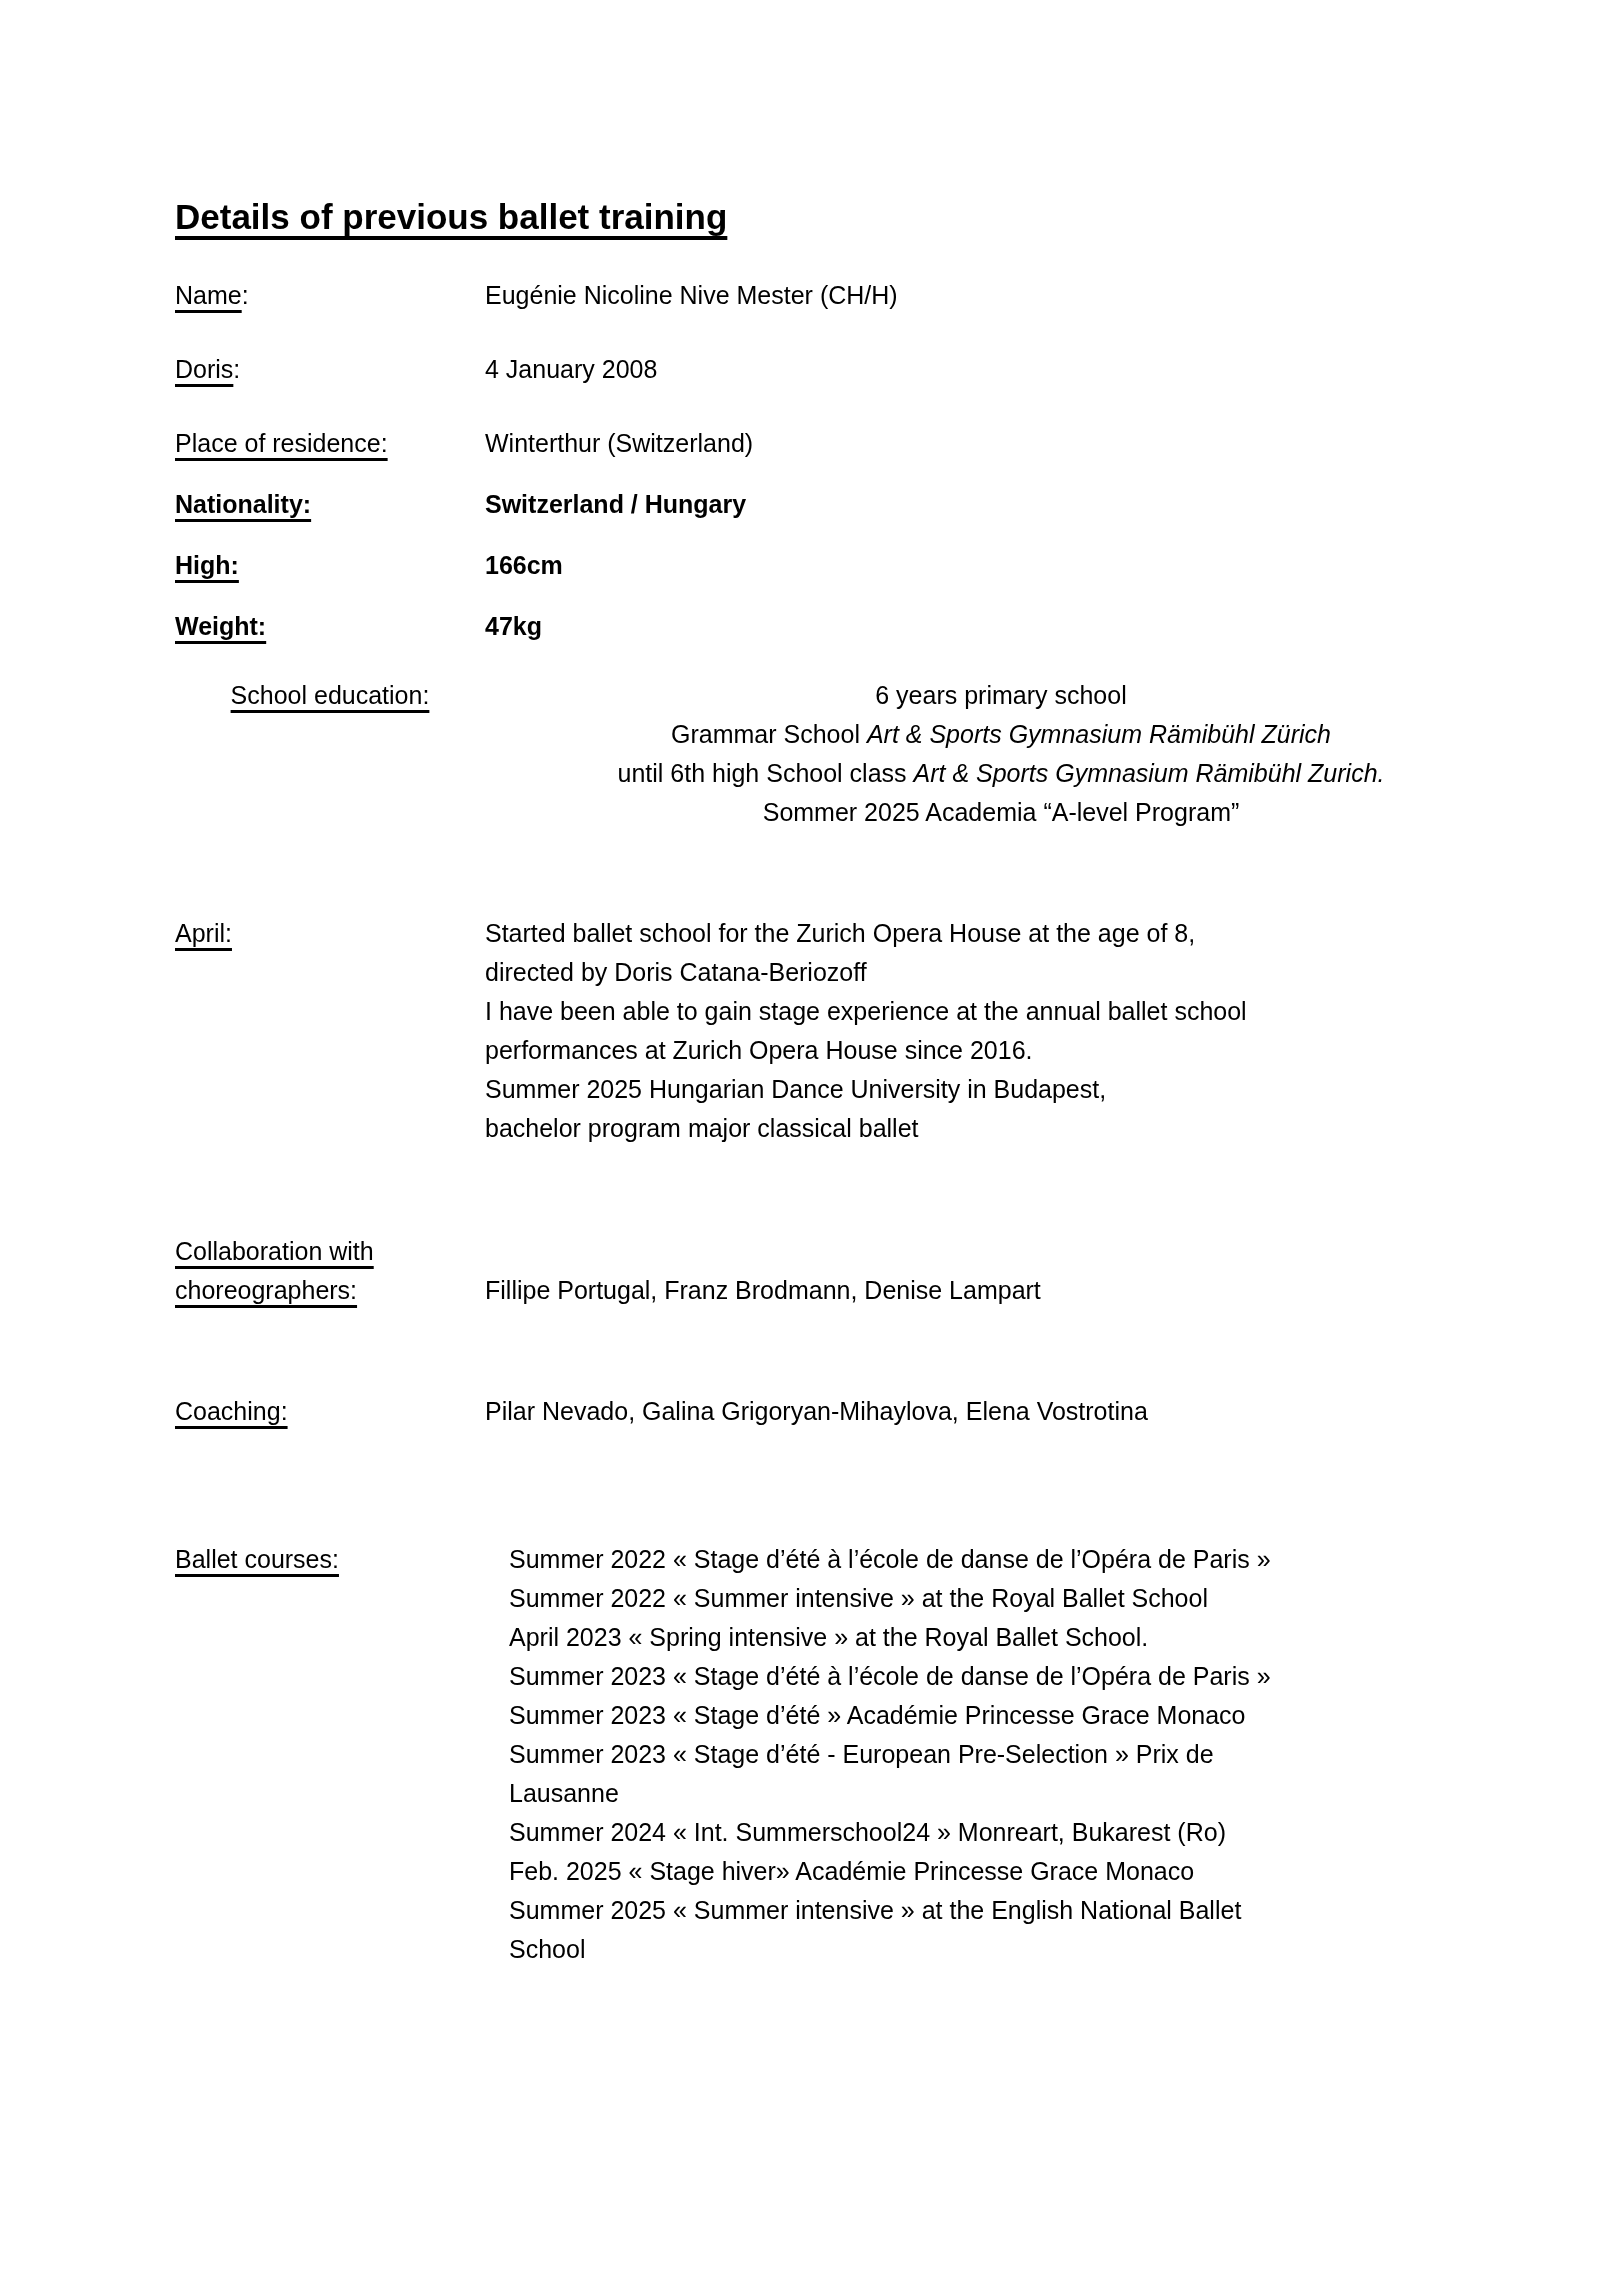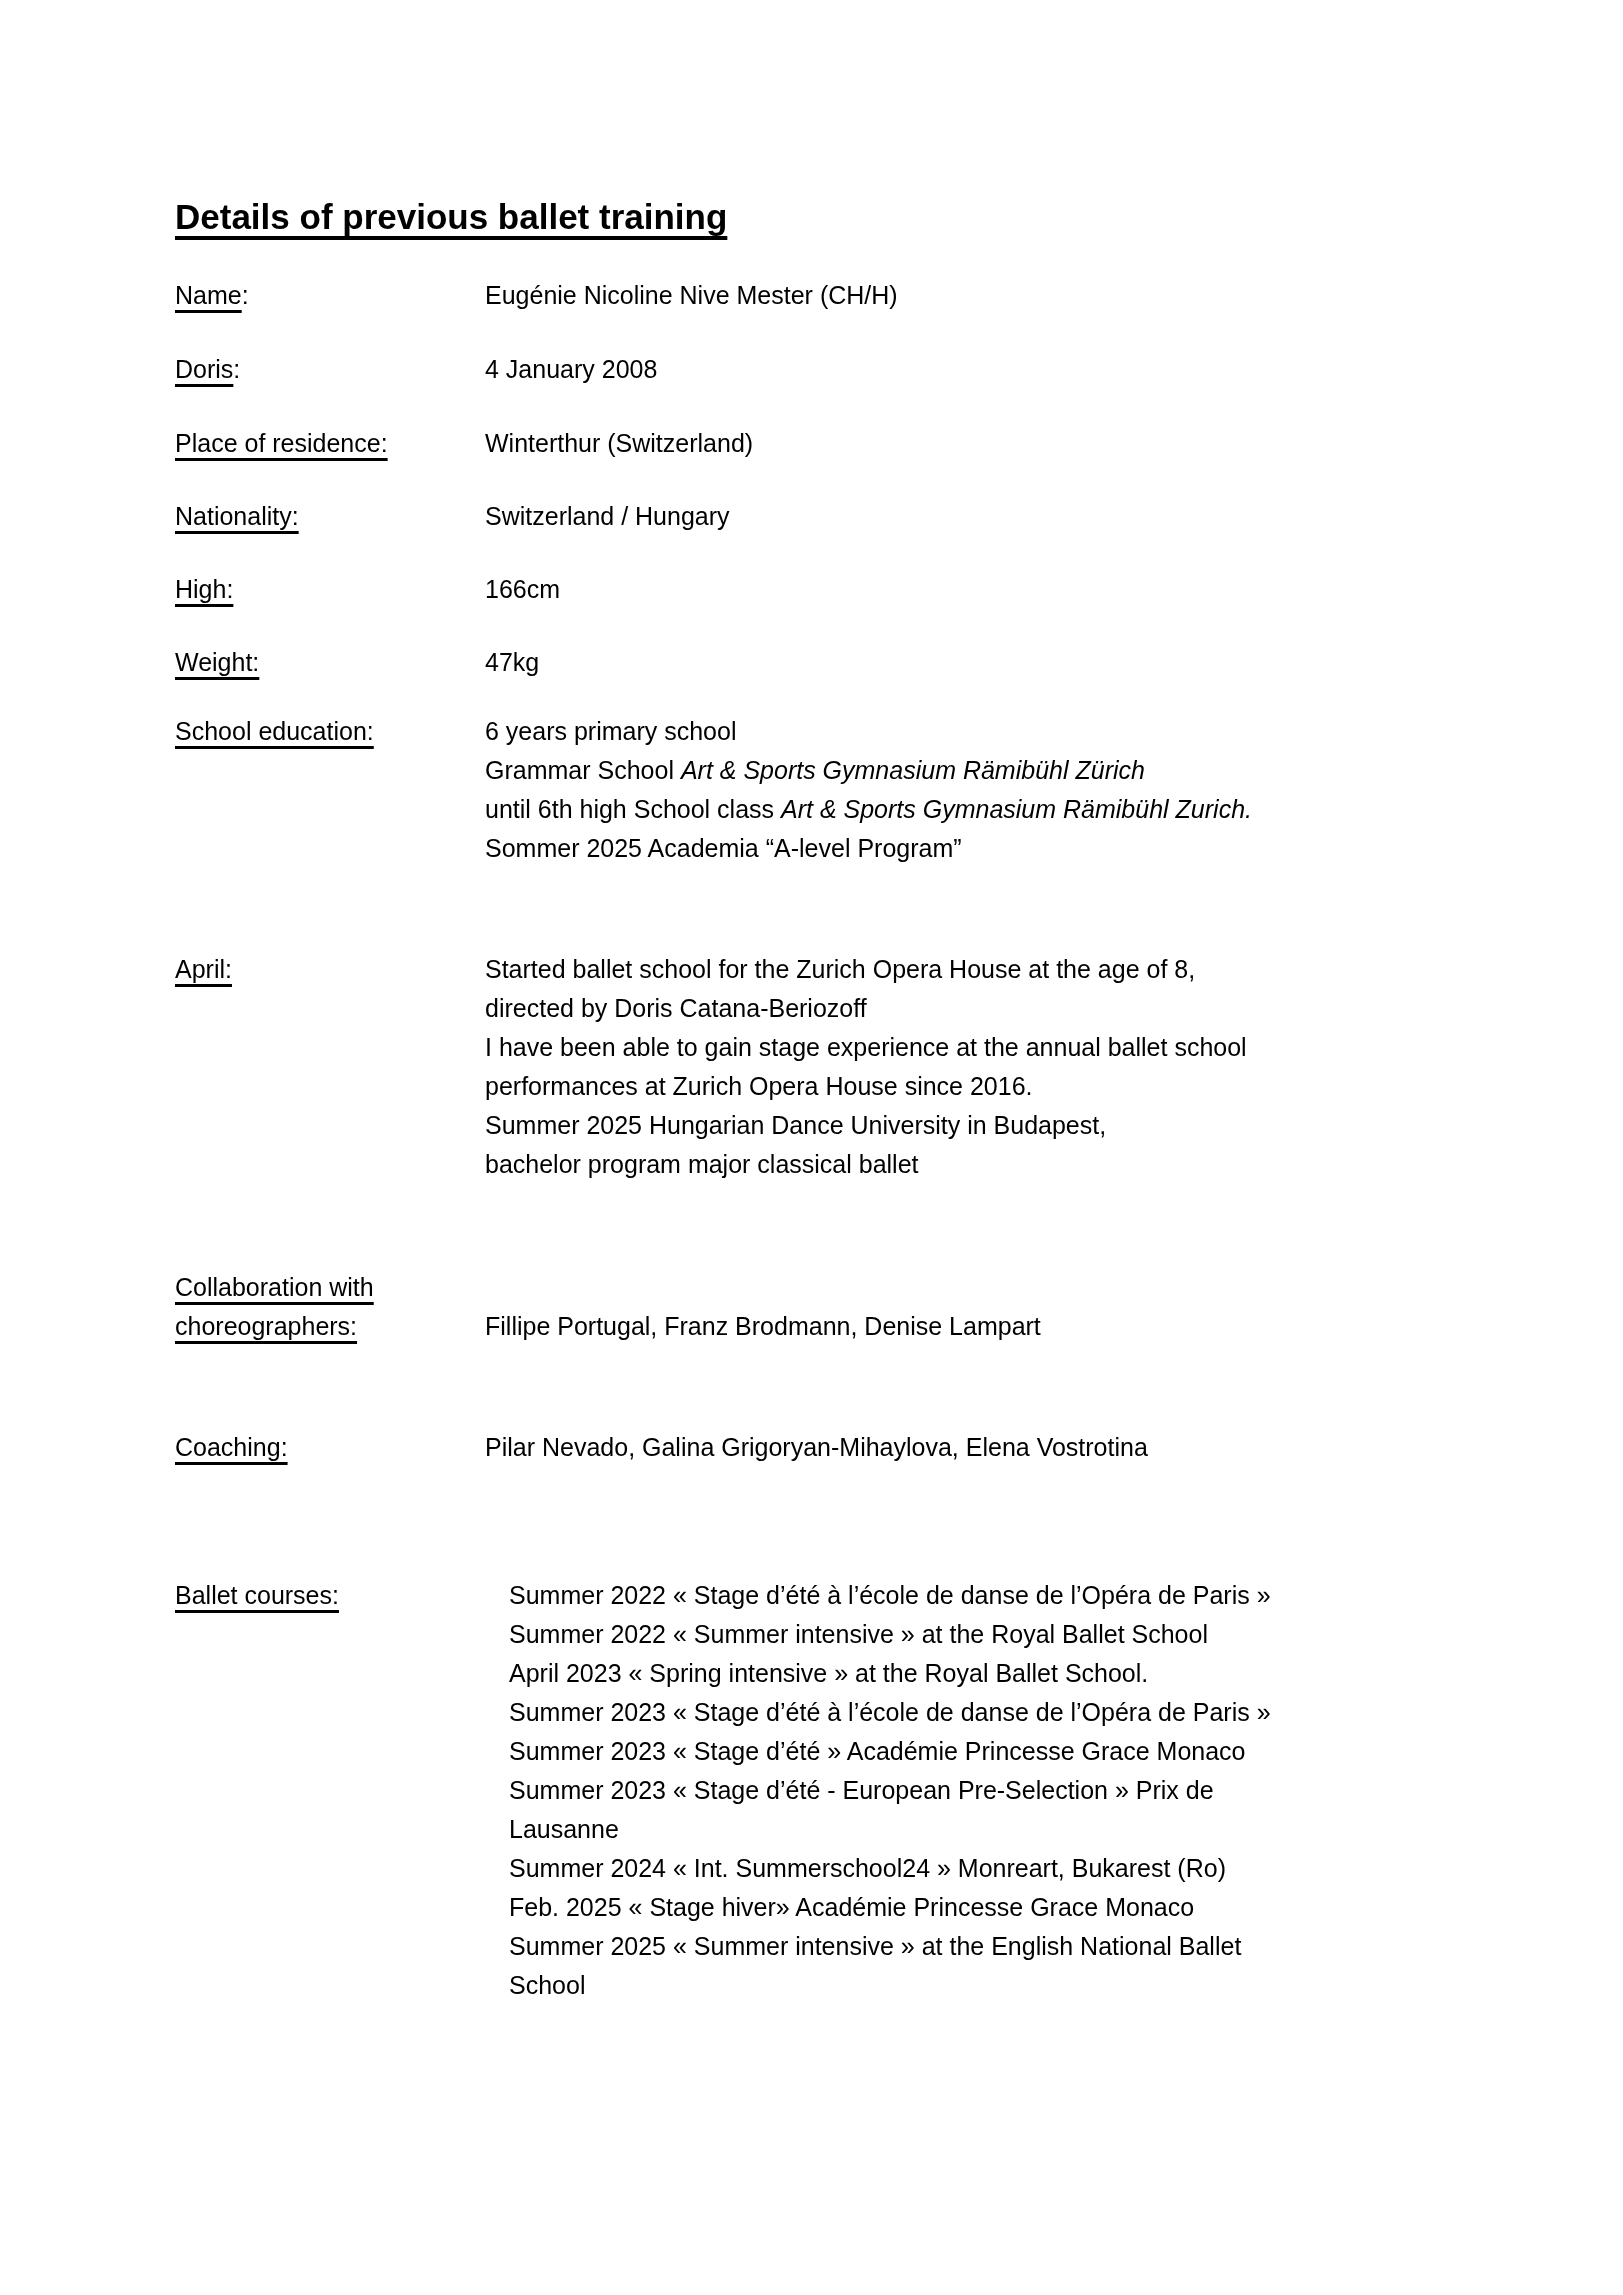--- a/index.html
+++ b/index.html
@@ -38,22 +38,22 @@
   .ul {
     text-decoration: underline;
     text-decoration-thickness: 3.3px;
     text-underline-offset: 5.9px;
   }
   .it { font-style: italic; }
   .line { line-height: 39px; }
   
   .mt-name    { margin-top: 36px; }
   .mt-row-a   { margin-top: 35px; }
-  .mt-row-b   { margin-top: 34px; }
-  .mt-school  { margin-top: 30px; }
+  .mt-row-b   { margin-top: 22px; font-weight: bold; }
+  .mt-school  { margin-top: 30px; text-align: center; }
   .mt-ballet  { margin-top: 82px; }
   .mt-collab  { margin-top: 84px; }
   .mt-coach   { margin-top: 82px; }
   .mt-courses { margin-top: 109px; gap: 24px; }
   .offset-one-line { margin-top: 39px; }
 </style>
 </head>
 <body>
 
 <div class="page">

